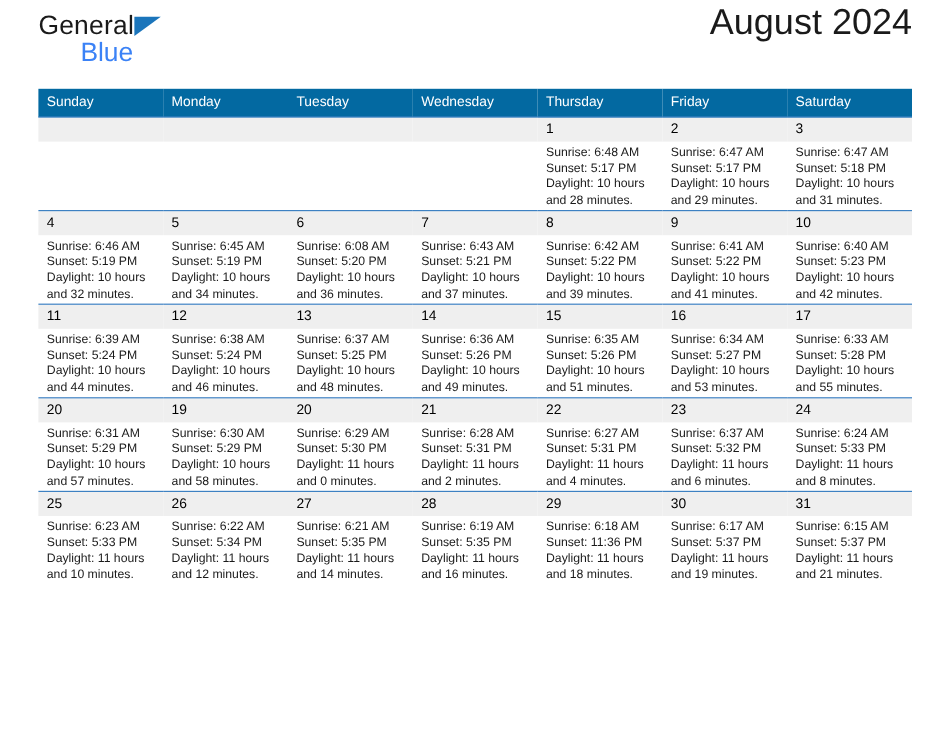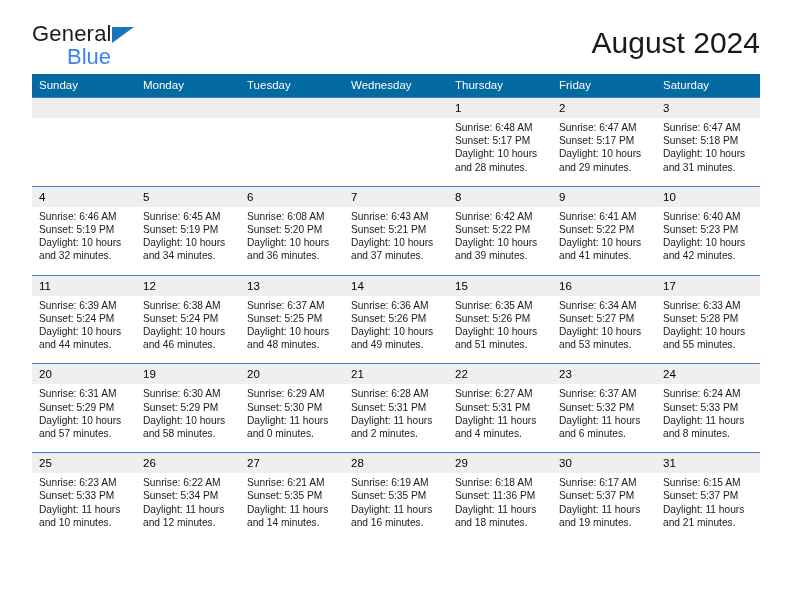--- a/index.html
+++ b/index.html
@@ -23,21 +23,21 @@
   }
 
   
   .header {
     position: relative;
     height: 72px;
   }
   .brand {
     position: absolute;
     left: 0;
-    top: 21px;
+    top: 8px;
     width: 200px;
     line-height: 1;
   }
   .brand-row1 {
     display: flex;
     align-items: flex-end;
     height: 24px;
   }
   .brand-general {
     font-size: 22px;
@@ -60,21 +60,20 @@
     margin-left: 35px;
     display: block;
     margin-top: 1px;
   }
 
   .title-block {
     position: absolute;
     right: 0;
     top: 0;
     text-align: right;
-    margin-top: 24px;
   }
   .cal-title {
     font-size: 30px;
     color: #1a1a1a;
     line-height: 38px;
     white-space: nowrap;
   }
   .cal-location {
     font-size: 15px;
     color: #1a1a1a;
@@ -114,21 +113,21 @@
     font-size: 11.5px;
     line-height: 14px;
     padding: 3px 0 3px 7px;
     color: #000000;
   }
   td.empty .daynum {
     background: #efefef;
     color: transparent;
   }
   .info {
-    padding: 3px 5px 12px 7px;
+    padding: 3px 5px 0 7px;
     font-size: 10.2px;
     line-height: 13.2px;
     color: #1a1a1a;
   }
   .info div { white-space: nowrap; }
 </style>
 </head>
 <body>
 
 <div class="page">

